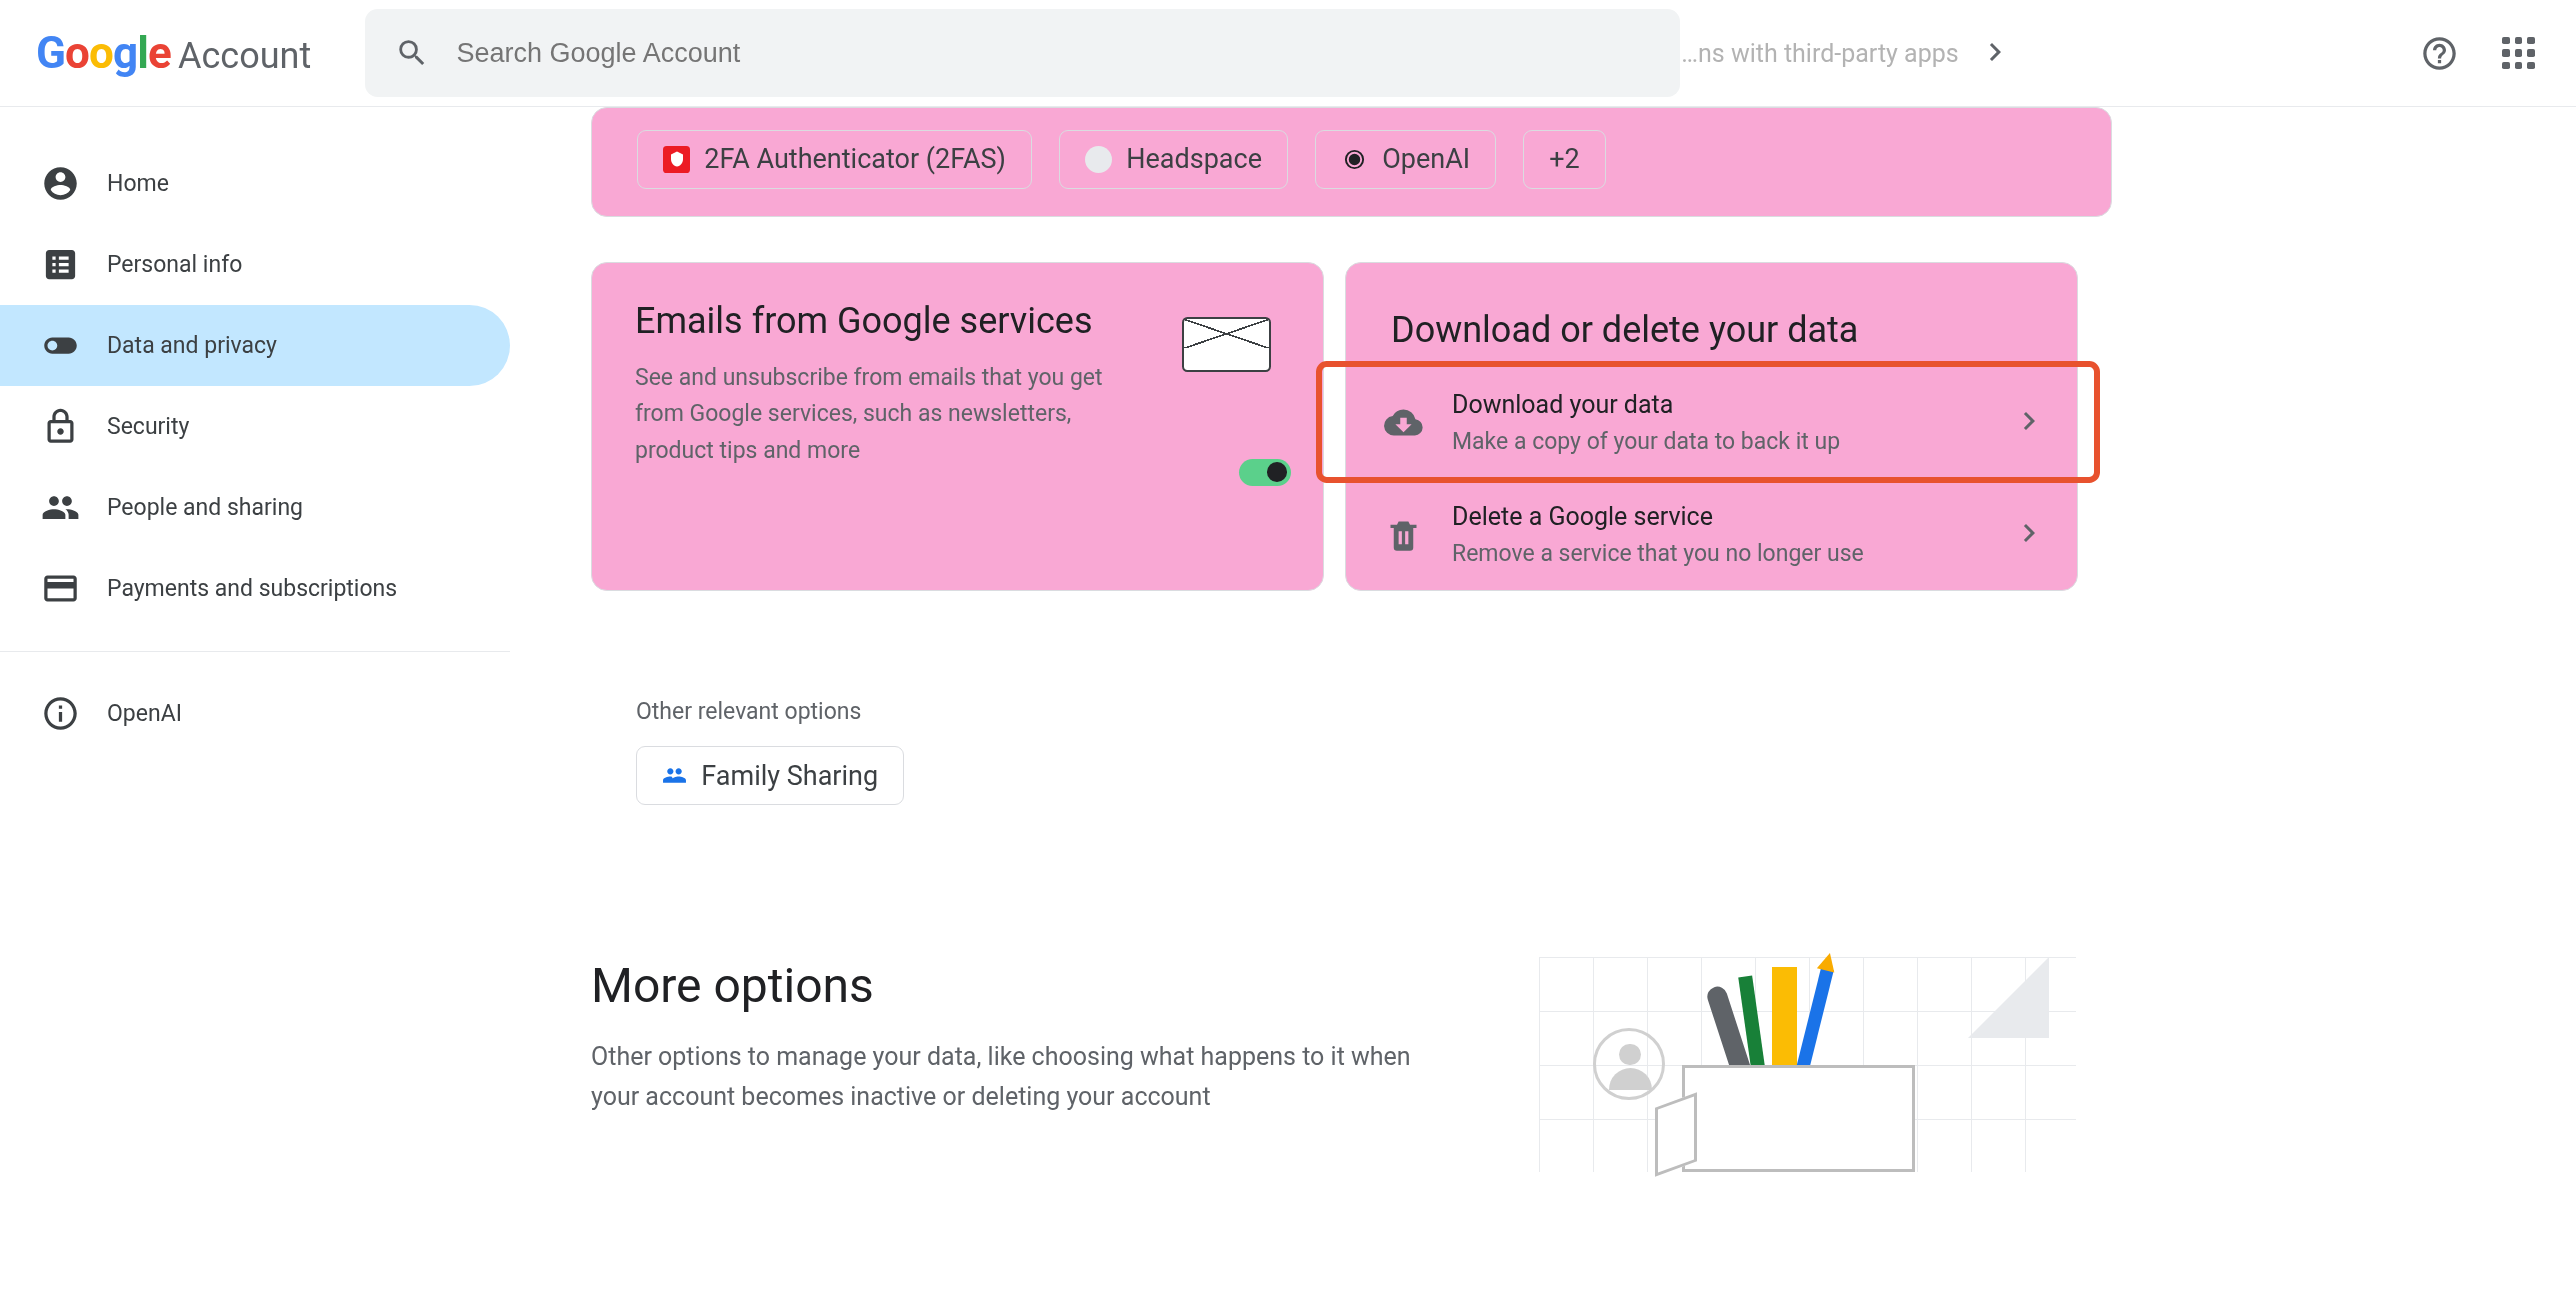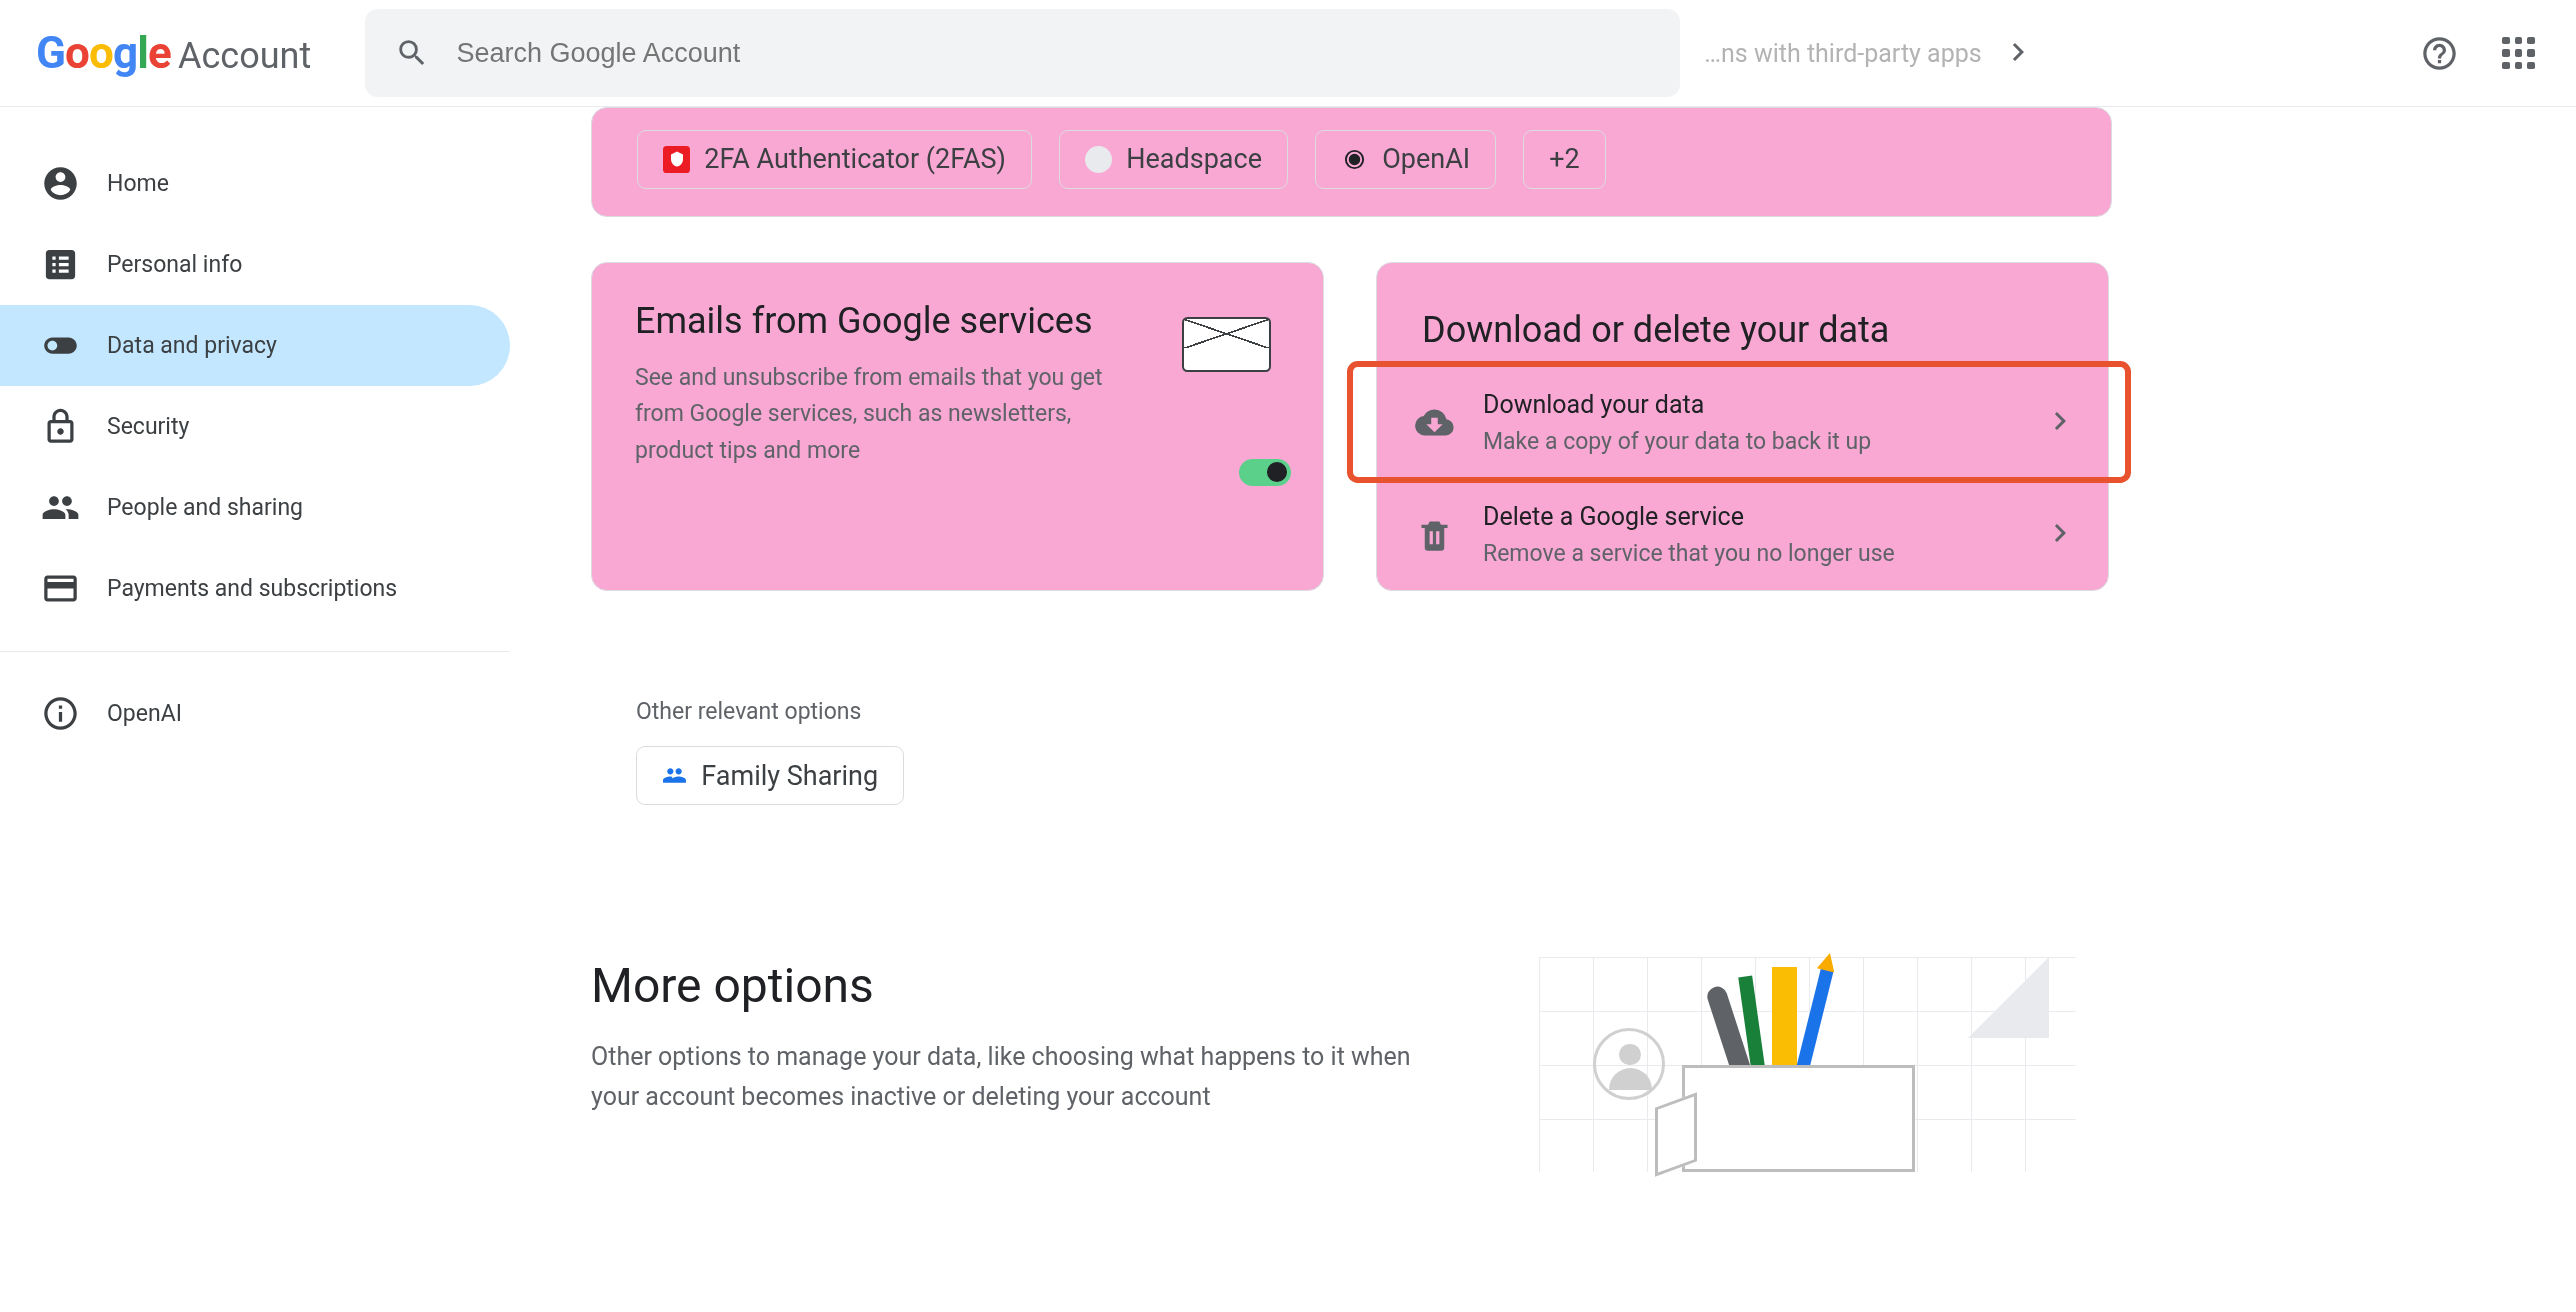--- a/index.html
+++ b/index.html
@@ -25,21 +25,21 @@
 .nav-item svg { width:39px; height:39px; fill:#3c4043; }
 .nav-sep { border-top:0.9px solid #e8eaed; margin:21.5px 0; }
 
 .main { flex:1; padding: 0 54px 72px 81px; }
 .card { border:0.9px solid #dadce0; border-radius:16px; background:#f9a8d4; }
 .top-card { width:1521px; padding:21.5px 45px 27px; margin-bottom:45px; }
 .chips { display:flex; gap:27px; }
 .chip { border:0.9px solid #dadce0; border-radius:9px; padding:12.5px 25px; display:flex; align-items:center; gap:14.3px; font-size:27px; color:#3c4043; }
 .chip-icon { width:27px; height:27px; border-radius:5.4px; display:flex; align-items:center; justify-content:center; }
 
-.two-col { display:flex; gap:52px; }
+.two-col { display:flex; gap:21px; }
 .emails-card { width:733px; }
 .emails-top { padding:36px 43px 32px; display:flex; gap:27px; }
 .emails-title { font-size:36px; line-height:1.25; color:#202124; letter-spacing:0px; }
 .emails-desc { font-size:23px; color:#5f6368; line-height:1.6; margin-top:16px; }
 .emails-illus { width:98px; flex-shrink:0; position:relative; margin-top:18px; }
 .emails-link { border-top:0.9px solid #dadce0; padding:27px 43px; }
 .emails-link a { color:#0b57d0; font-size:25px; font-weight:500; text-decoration:none; }
 
 .dd-card { width:733px; }
 .dd-title { font-size:36px; padding:46px 45px 16px; }
@@ -91,21 +91,21 @@
   <div class="logo">
     <span class="google-word"><span class="g1">G</span><span class="g2">o</span><span class="g3">o</span><span class="g4">g</span><span class="g5">l</span><span class="g6">e</span></span>
     <span class="account-word">Account</span>
   </div>
   <div class="search-wrap">
     <svg viewBox="0 0 24 24">
         <path d="M15.5 14h-.79l-.28-.27A6.471 6.471 0 0016 9.5 6.5 6.5 0 109.5 16c1.61 0 3.09-.59 4.23-1.57l.27.28v.79l5 4.99L20.49 19l-4.99-5zm-6 0C7.01 14 5 11.99 5 9.5S7.01 5 9.5 5 14 7.01 14 9.5 11.99 14 9.5 14z"></path>
       </svg>
     <input class="search-input" placeholder="Search Google Account" style="">
   </div>
-  <span class="partial-text" style="position:static; margin-left:24px;">…ns with third-party apps</span>
+  <span class="partial-text" style="position:static; margin-left:1px;">…ns with third-party apps</span>
   <span class="dd-chevron" style="margin-left:18px;"><svg viewBox="0 0 24 24">
         <path d="M8.59 16.59L13.17 12 8.59 7.41 10 6l6 6-6 6z"></path>
       </svg></span>
   <div class="header-right">
     <div class="icon-btn">
       <svg viewBox="0 0 24 24">
           <path d="M11 18h2v-2h-2v2zm1-16C6.48 2 2 6.48 2 12s4.48 10 10 10 10-4.48 10-10S17.52 2 12 2zm0 18c-4.41 0-8-3.59-8-8s3.59-8 8-8 8 3.59 8 8-3.59 8-8 8zm0-14c-2.21 0-4 1.79-4 4h2c0-1.1.9-2 2-2s2 .9 2 2c0 2-3 1.75-3 5h2c0-2.25 3-2.5 3-5 0-2.21-1.79-4-4-4z"></path>
         </svg>
     </div>
     <div class="icon-btn">

